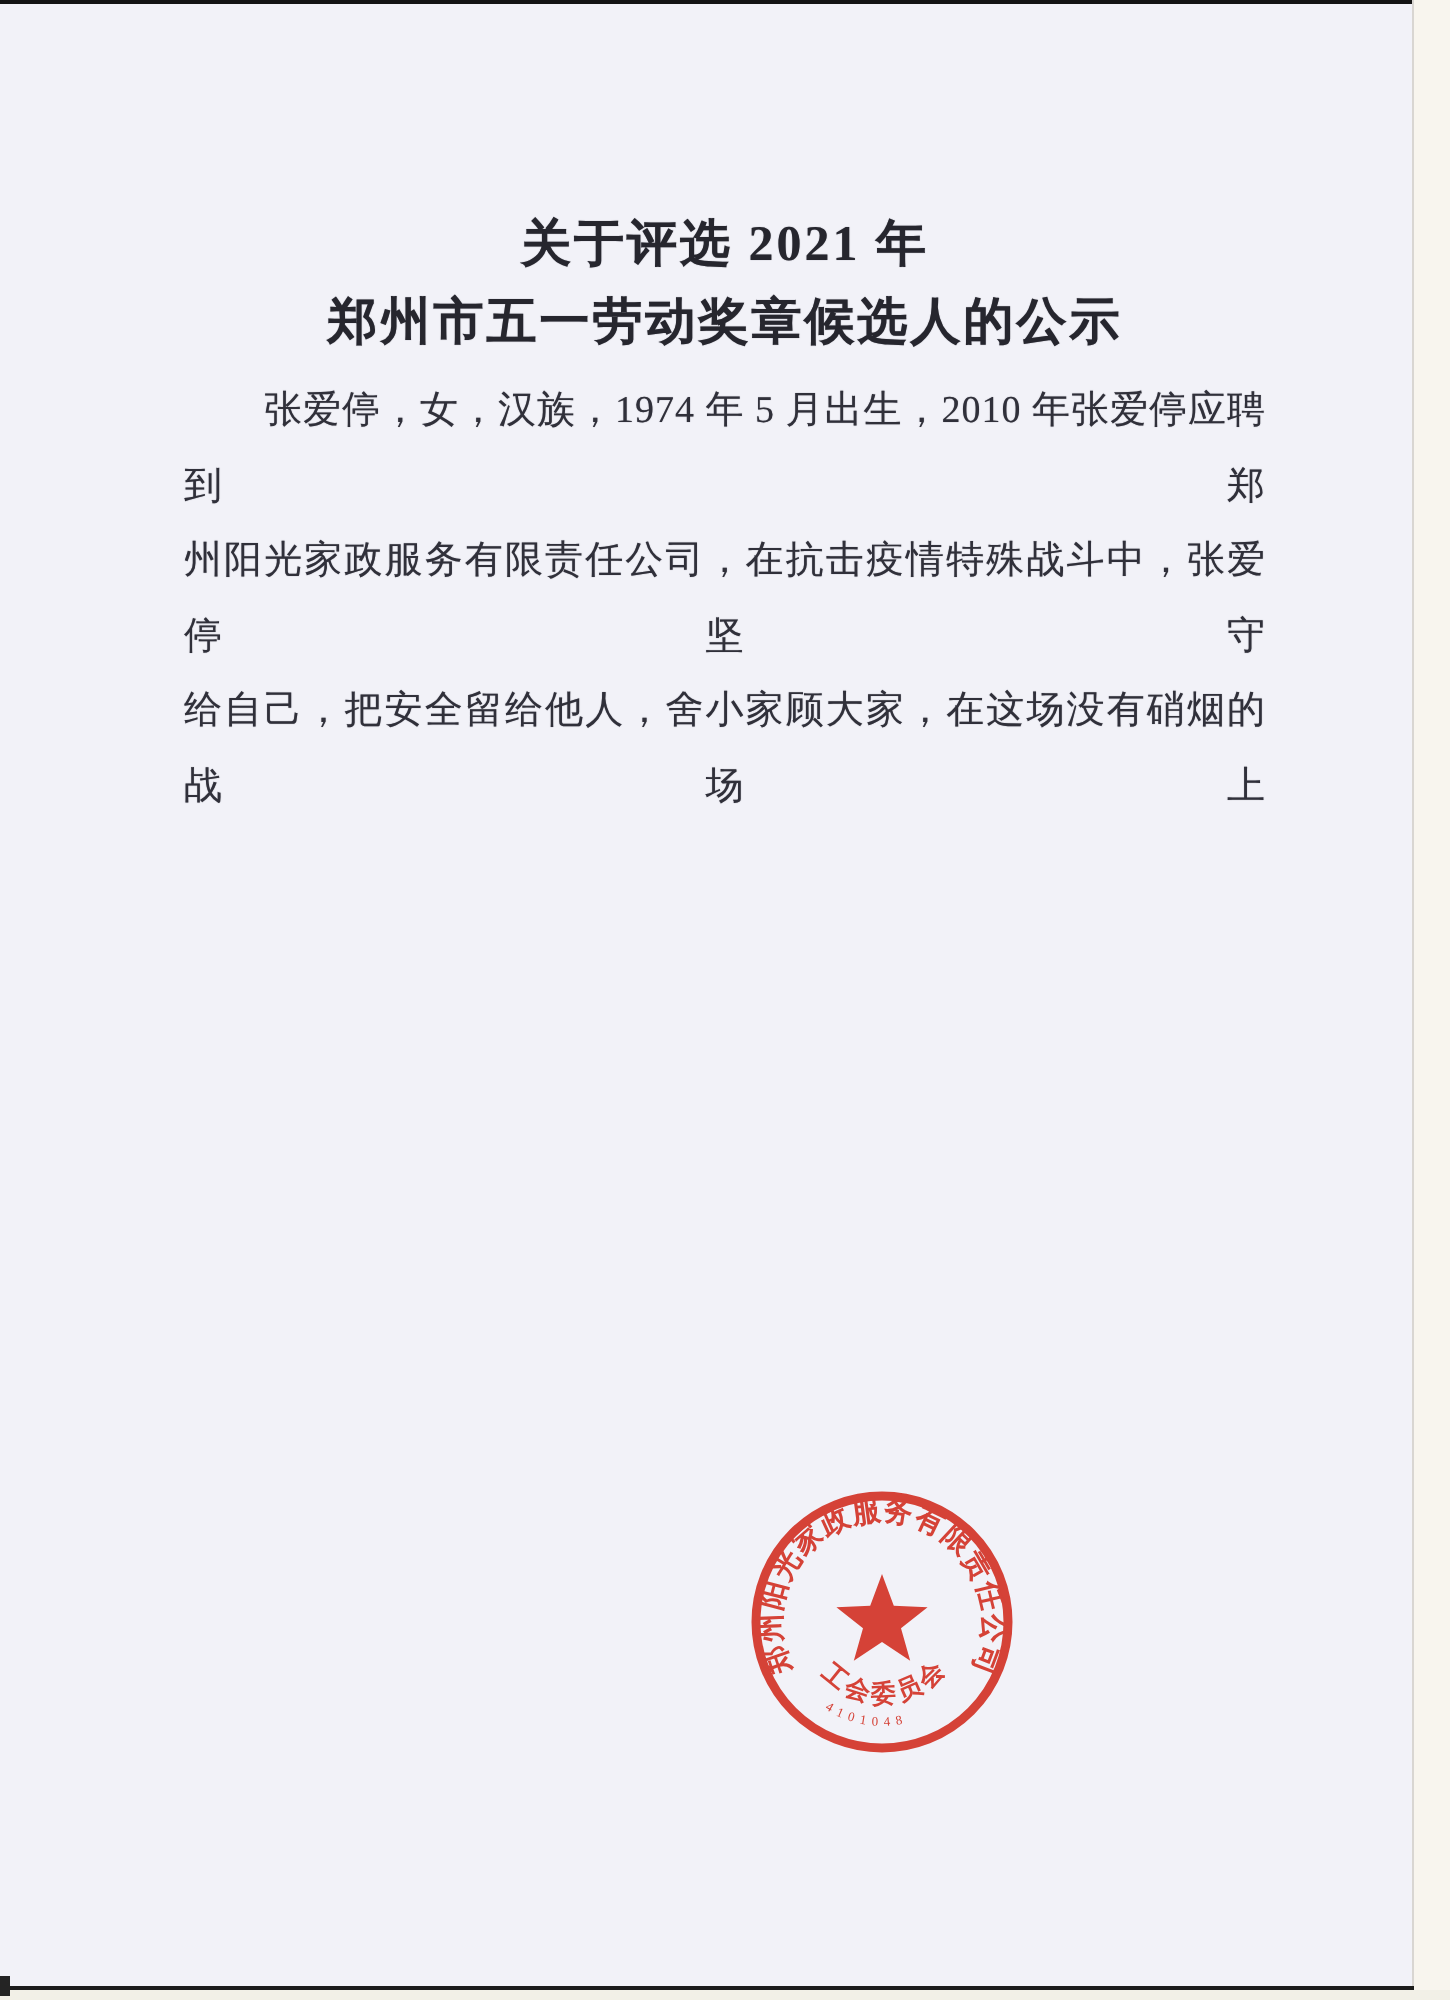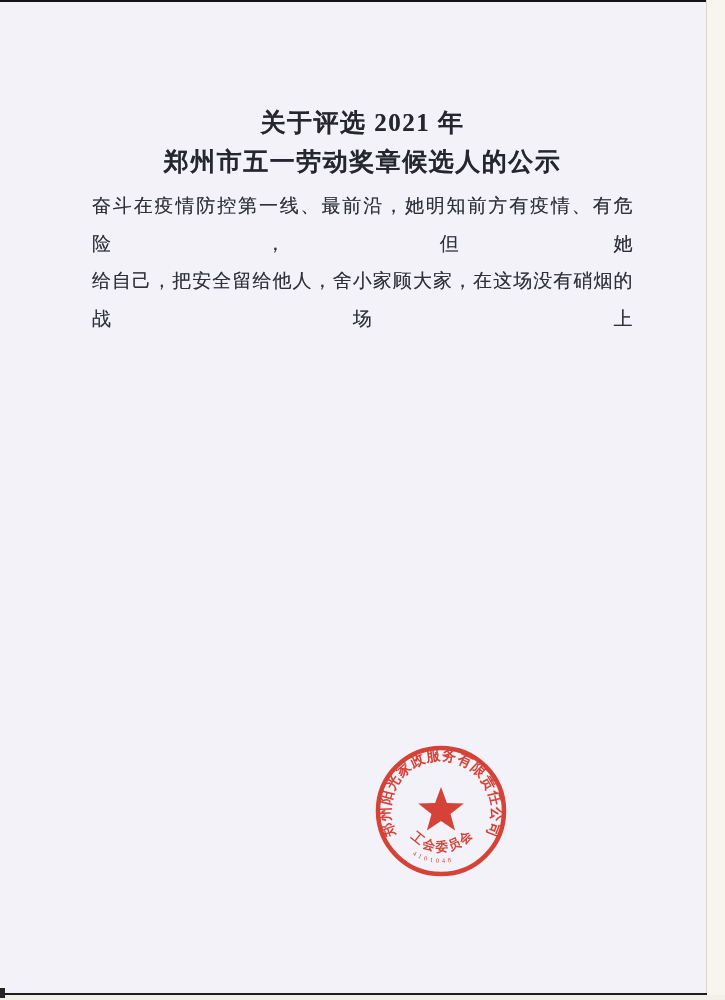--- a/index.html
+++ b/index.html
@@ -56,21 +56,22 @@
   <div class="edge-bstrip"></div>
   <div class="edge-corner"></div>
 
   <div class="content">
 
     <div class="title t1">关于评选 2021 年</div>
     <div class="title t2">郑州市五一劳动奖章候选人的公示</div>
 
 
     <div class="para p2">
-      <div class="line">奋斗在疫情防控第一线、最前沿，她明知前方有疫情、有危险，但她</div>
+      <div class="line indent">张爱停，女，汉族，1974 年 5 月出生，2010 年张爱停应聘到郑</div>
+      <div class="line">州阳光家政服务有限责任公司，在抗击疫情特殊战斗中，张爱停坚守</div>
       <div class="line">给自己，把安全留给他人，舍小家顾大家，在这场没有硝烟的战场上</div>
 
     </div>
 
   </div>
 
   <div class="seal">
     <svg width="134" height="134" viewBox="0 0 134 134">
       <defs>
         <path id="arcTop" d="M 22.8,92.5 A 51,51 0 1 1 111.2,92.5" fill="none"></path>

